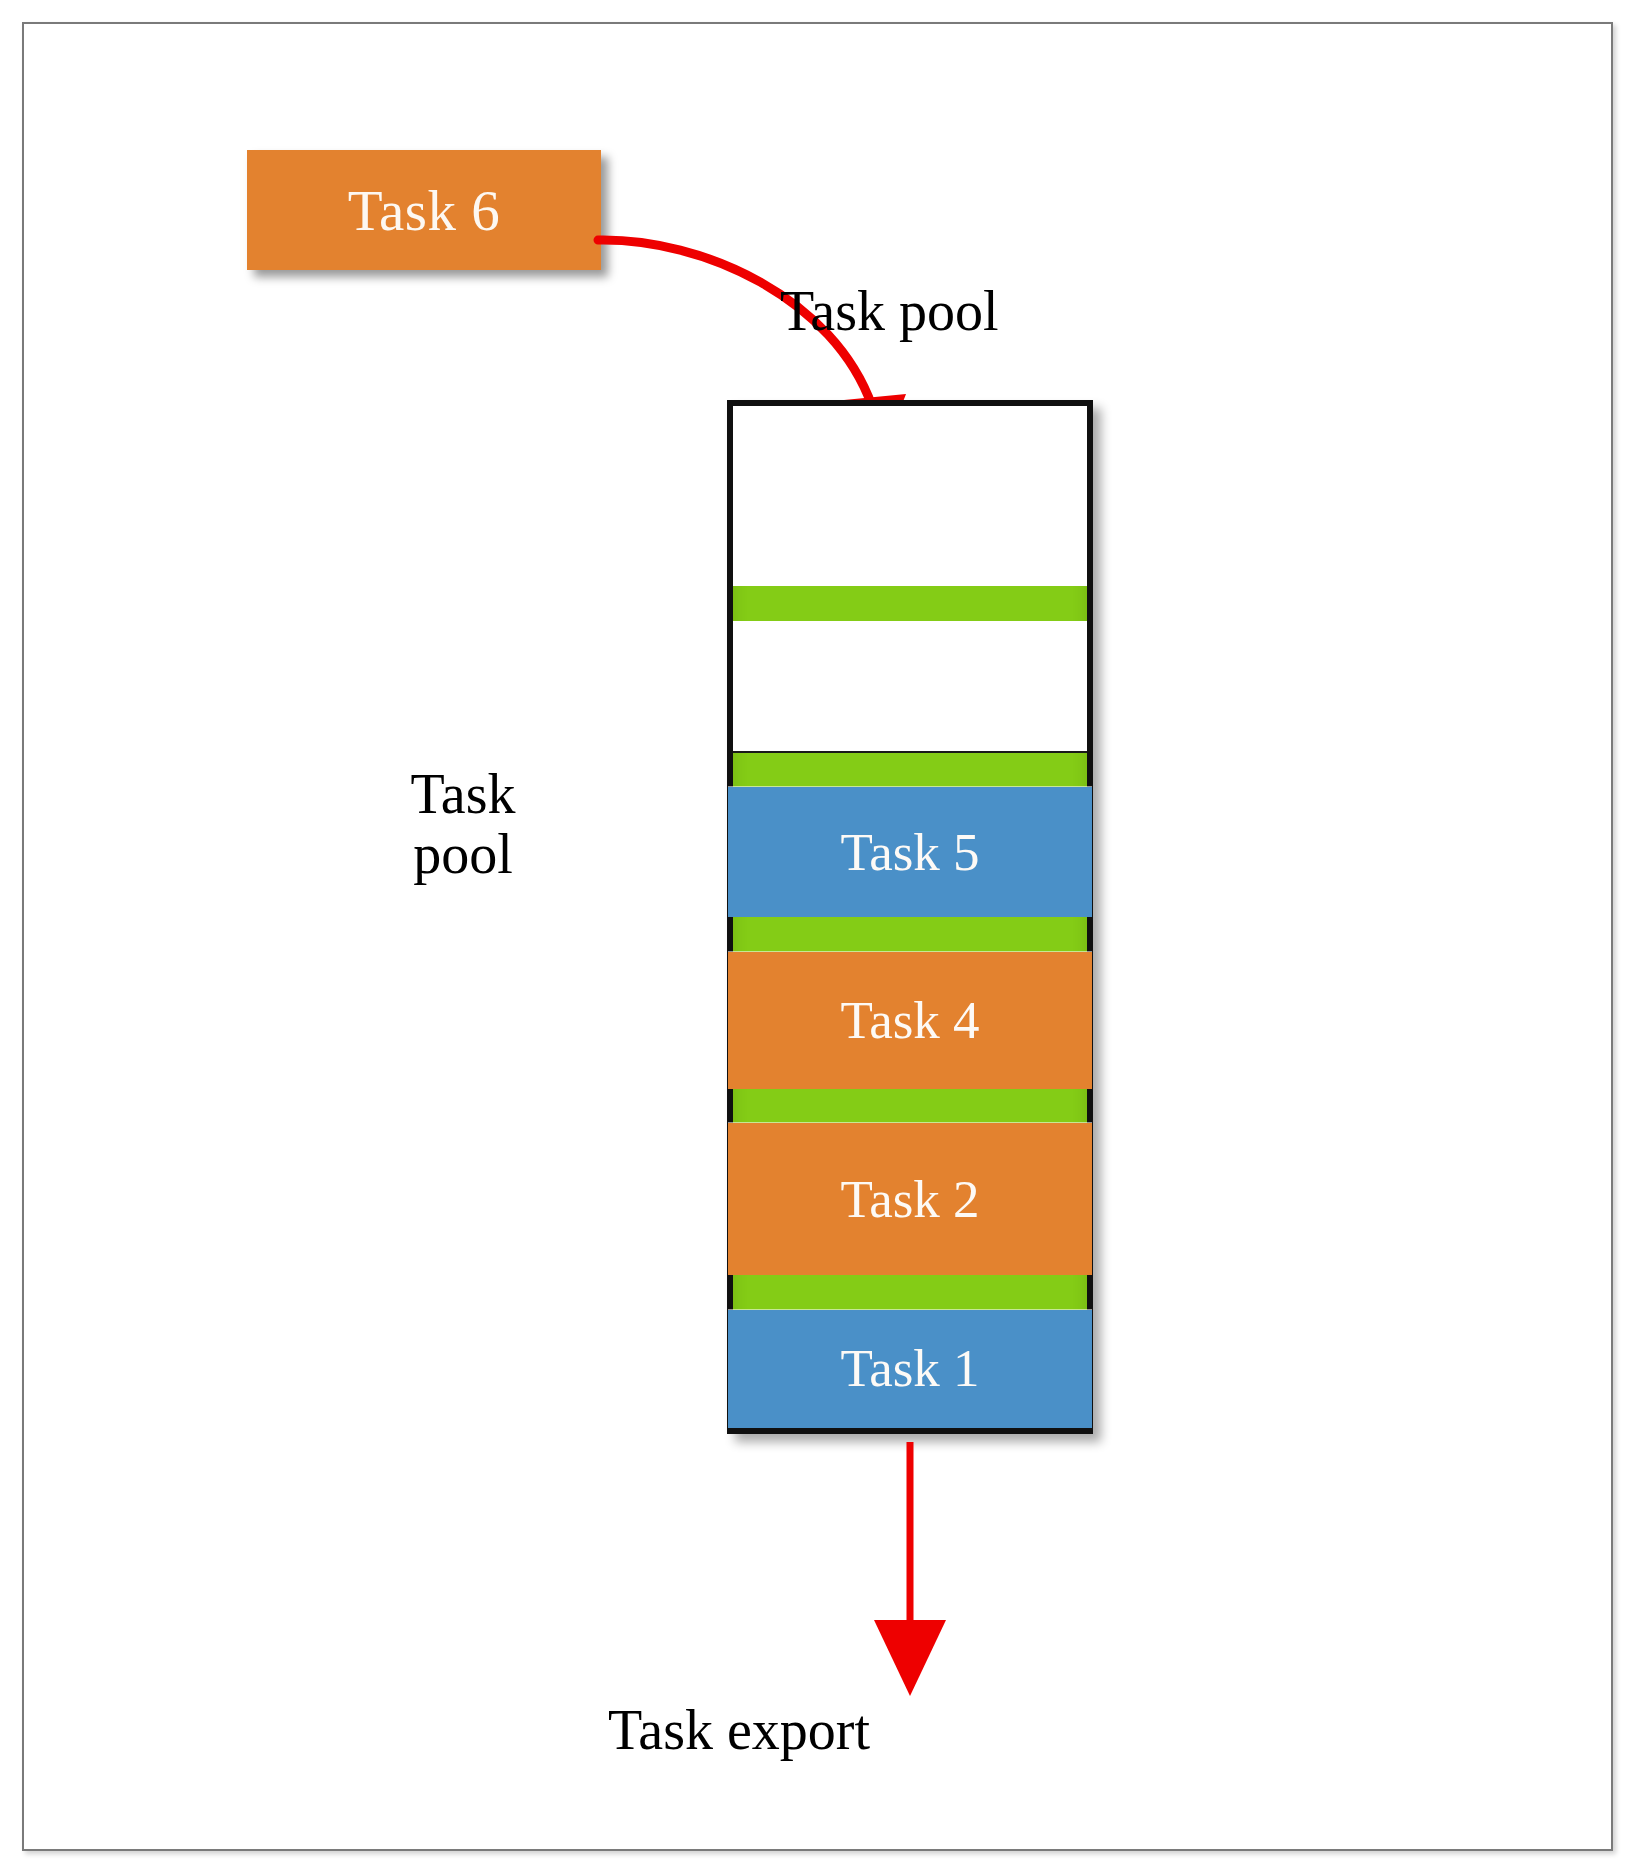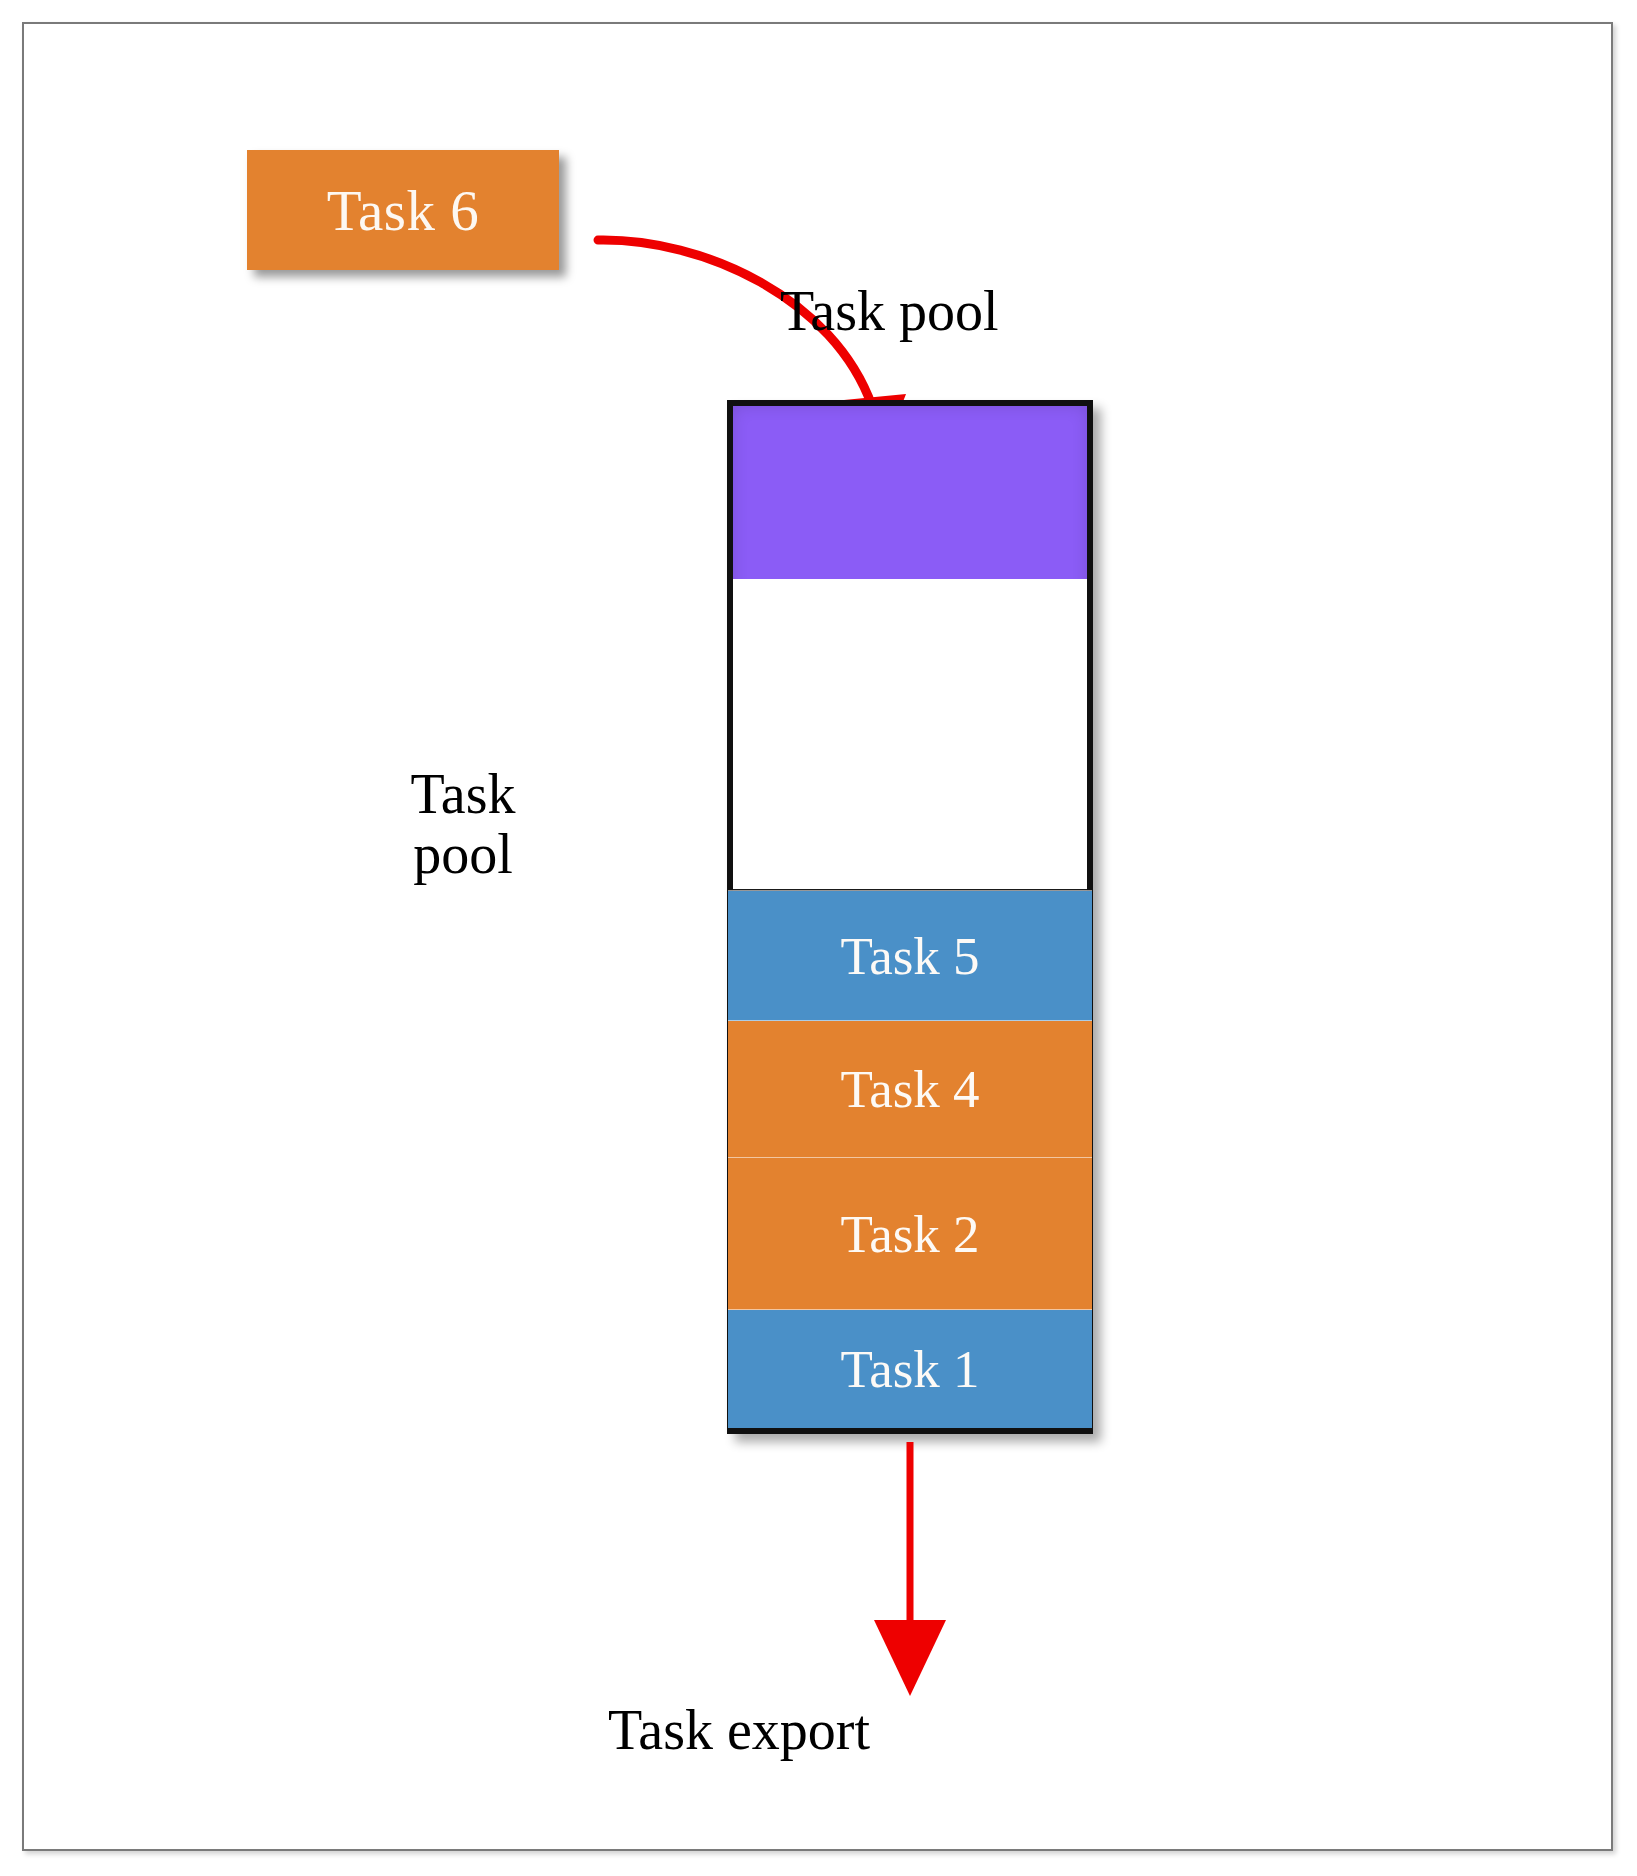--- a/index.html
+++ b/index.html
@@ -31,21 +31,21 @@
   #canvas {
     position: absolute;
     inset: 0;
   }
 
   
   #task6-box {
     position: absolute;
     left: 223px;
     top: 126px;
-    width: 312px;
+    width: 354px;
     height: 120px;
     background: #e3822f;
     box-shadow: 7px 7px 9px rgba(0,0,0,0.40);
     display: flex;
     align-items: center;
     justify-content: center;
   }
   #task6-box .lbl {
     color: #fdf8f2;
     font-size: 57px;
@@ -67,26 +67,26 @@
   #label-task-export{ left: 584px; top: 1676px; }
 
   
   #task-pool {
     position: absolute;
     left: 703px;
     top: 376px;
     width: 366px;
     height: 1034px;
     border: 6px solid #101010;
-    background: #8b5cf6;
+    background: #84cc16;
     box-sizing: border-box;
     box-shadow: 8px 8px 10px rgba(0,0,0,0.33);
     display: flex;
     flex-direction: column;
-    justify-content: flex-end;
+    justify-content: space-between;
   }
   #task-pool .inner-shade {
     position: absolute;
     inset: 0;
     pointer-events: none;
     box-shadow: inset 0 0 16px rgba(0,0,0,0.13);
   }
   .slot {
     position: relative;
     box-sizing: border-box;

